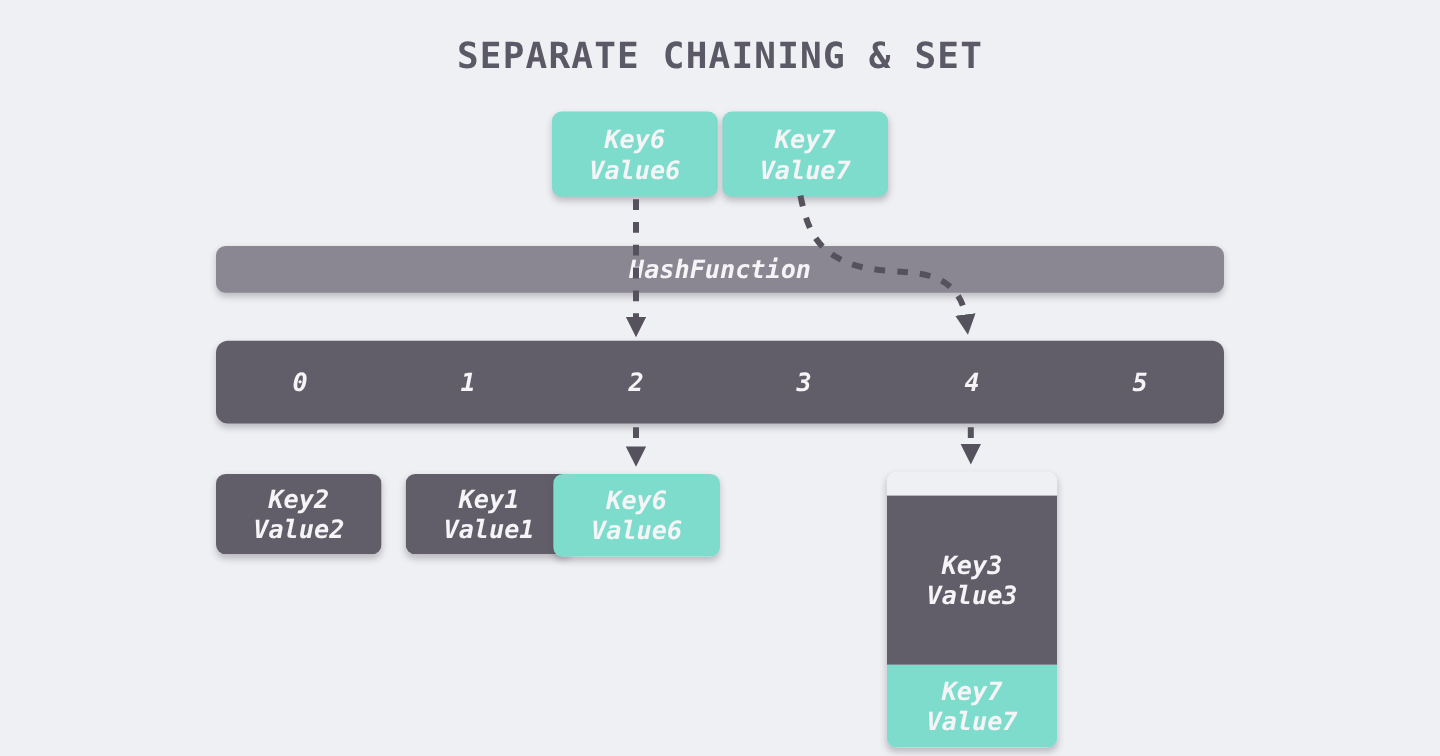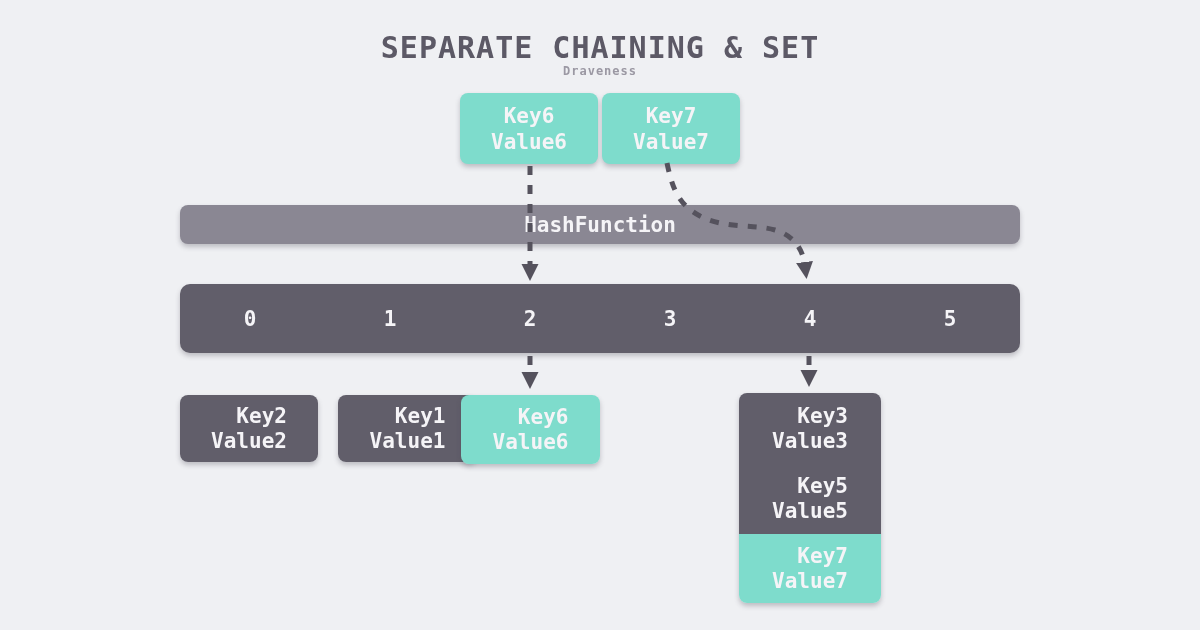--- a/index.html
+++ b/index.html
@@ -21,21 +21,21 @@
     position:absolute;top:30px;left:0;width:1200px;
     text-align:center;font-size:30px;font-weight:bold;
     color:var(--title-text);letter-spacing:1px;
   }
   .subtitle{
     position:absolute;top:64px;left:0;width:1200px;
     text-align:center;font-size:12px;font-weight:bold;
     color:var(--subtitle-text);letter-spacing:1px;
   }
 
-  .shadow{box-shadow:0 3px 5px rgba(73,70,84,.30);}
+  .shadow{box-shadow:0 3px 5px rgba(73,70,84,.30);font-style:italic;}
 
   .kv-box{
     position:absolute;border-radius:8px;
     display:flex;flex-direction:column;align-items:center;justify-content:center;
     color:var(--box-text);font-size:21px;font-weight:bold;line-height:26px;
     text-align:center;
   }
   .teal-bg{background:var(--teal);}
   .dark-bg{background:var(--dark-node);}
 
@@ -64,35 +64,34 @@
     display:flex;flex-direction:column;
   }
   .chain-col-0{left:180px;top:395px;width:138px;}
   .chain-col-1{left:321px;top:395px;width:139px;margin-left:17px;}
   .chain-col-2{left:461px;top:395px;width:139px;}
   .chain-col-3{left:739px;top:393px;width:142px;}
 
   .chain-cell{
     display:flex;flex-direction:column;align-items:center;justify-content:center;
     color:var(--box-text);font-size:21px;font-weight:bold;line-height:25px;
-    text-align:right;gap:20px;
+    text-align:center;gap:20px;
   }
   .cell-h67{height:67px;}
   .cell-h69{height:69px;}
-  .cell-h141{height:141px;}
+  .cell-h141{height:141px;margin-top:20px;}
 
   .arrows{position:absolute;left:0;top:0;width:1200px;height:630px;pointer-events:none;}
 </style>
 </head>
 <body>
 
 <div class="canvas">
 
   <div class="title">SEPARATE CHAINING &amp; SET</div>
-  <div class="subtitle">Draveness</div>
 
   <div class="kv-box teal-bg shadow top-key-a">
     <div>Key6</div>
     <div>Value6</div>
   </div>
   <div class="kv-box teal-bg shadow top-key-b">
     <div>Key7</div>
     <div>Value7</div>
   </div>
 
@@ -135,24 +134,20 @@
       </div>
     </div>
   </div>
 
   <div class="chain-col chain-col-3 shadow">
     <div class="chain-cell dark-bg cell-h141">
       <div>
         <div>Key3</div>
         <div>Value3</div>
       </div>
-      <div>
-        <div>Key5</div>
-        <div>Value5</div>
-      </div>
     </div>
     <div class="chain-cell teal-bg cell-h69">
       <div>
         <div>Key7</div>
         <div>Value7</div>
       </div>
     </div>
   </div>
 
   <svg class="arrows" viewBox="0 0 1200 630">

